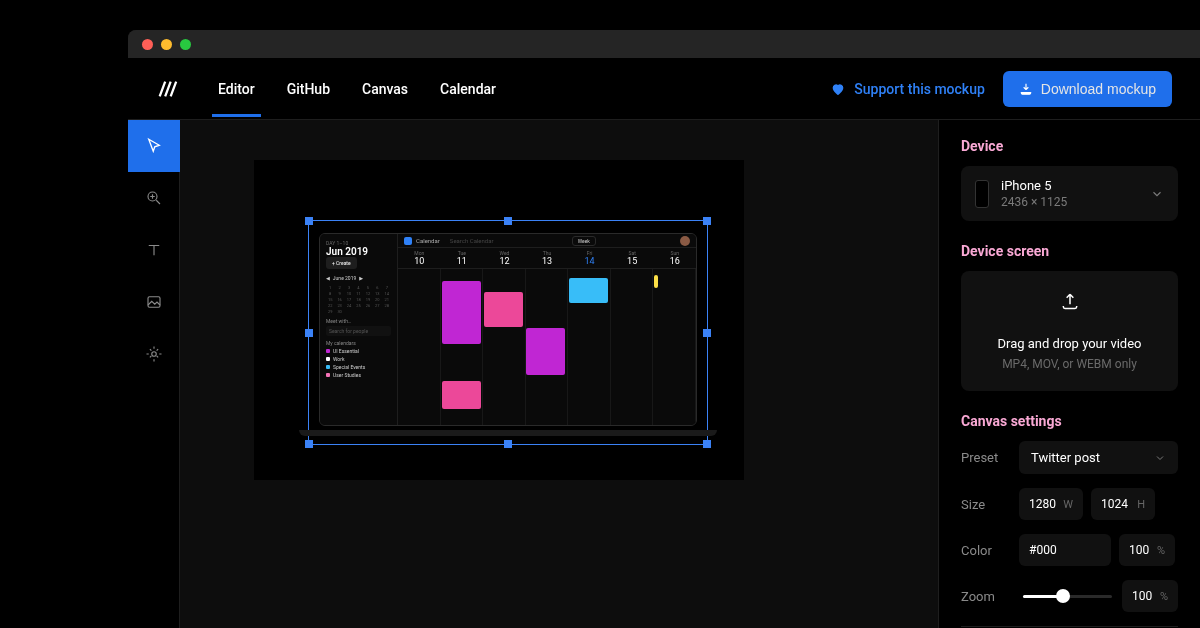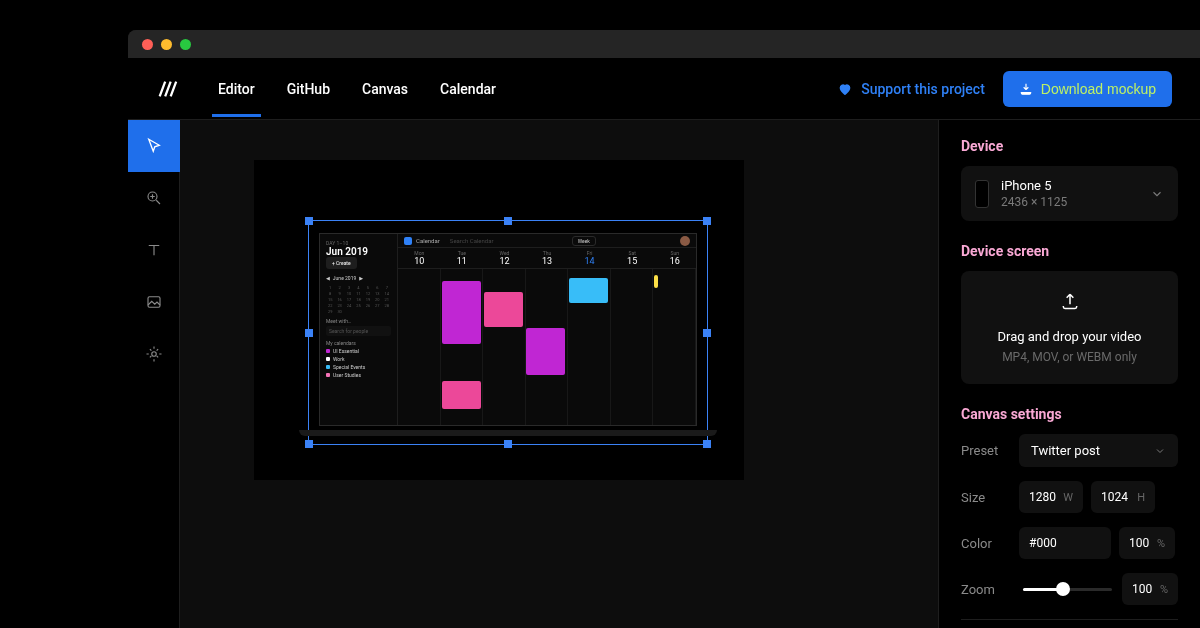--- a/index.html
+++ b/index.html
@@ -8,33 +8,33 @@
   .titlebar { height: 28px; background: #252525; display: flex; align-items: center; padding: 0 14px; gap: 8px; }
   .tl-dot { width: 11px; height: 11px; border-radius: 50%; }
   .tl-red { background: #ff5f57; } .tl-yellow { background: #febc2e; } .tl-green { background: #28c840; }
   .header { height: 62px; background: #000; display: flex; align-items: center; padding: 0 28px; border-bottom: 1px solid #1e1e1e; }
   .logo { width: 22px; height: 22px; margin-right: 40px; }
   .nav { display: flex; gap: 32px; }
   .nav-item { font-size: 14px; color: #fff; font-weight: 500; cursor: pointer; position: relative; padding: 20px 0; }
   .nav-item.active::after { content: ""; position: absolute; left: -6px; right: -6px; bottom: 0; height: 3px; background: #1f6feb; }
   .header-right { margin-left: auto; display: flex; align-items: center; gap: 18px; }
   .support { color: #2f81f7; font-size: 14px; font-weight: 500; display: flex; align-items: center; gap: 8px; cursor: pointer; }
-  .dl-btn { background: #1f6feb; color: #bef264; border: none; border-radius: 6px; padding: 10px 16px; font-size: 14px; font-weight: 500; display: flex; align-items: center; gap: 8px; cursor: pointer; }
+  .dl-btn { background: #1f6feb; color: #e5e5e5; border: none; border-radius: 6px; padding: 10px 16px; font-size: 14px; font-weight: 500; display: flex; align-items: center; gap: 8px; cursor: pointer; }
   .body-row { flex: 1; display: flex; min-height: 0; background: #000; }
   .toolbar { width: 52px; background: #000; display: flex; flex-direction: column; border-right: 1px solid #1e1e1e; }
   .tool { width: 52px; height: 52px; display: flex; align-items: center; justify-content: center; cursor: pointer; color: #8b8b8b; }
   .tool.active { background: #1f6feb; color: #fff; }
   .canvas-area { flex: 1; background: #0d0d0d; position: relative; }
   .canvas-black { position: absolute; left: 74px; top: 40px; width: 490px; height: 320px; background: #000; }
   .selection { position: absolute; left: 128px; top: 100px; width: 400px; height: 225px; border: 1px solid #3b82f6; }
   .handle { position: absolute; width: 8px; height: 8px; background: #3b82f6; }
   .h-tl { top:-4px; left:-4px; } .h-tr { top:-4px; right:-4px; } .h-bl { bottom:-4px; left:-4px; } .h-br { bottom:-4px; right:-4px; }
   .h-tm { top:-4px; left:50%; margin-left:-4px; } .h-bm { bottom:-4px; left:50%; margin-left:-4px; }
   .h-ml { left:-4px; top:50%; margin-top:-4px; } .h-mr { right:-4px; top:50%; margin-top:-4px; }
-  .laptop { position: absolute; inset: 12px 10px 18px 10px; background: #0a0a0a; border: 1px solid #2a2a2a; border-radius: 0; overflow: hidden; }
+  .laptop { position: absolute; inset: 12px 10px 18px 10px; background: #0a0a0a; border: 1px solid #2a2a2a; border-radius: 6px; overflow: hidden; }
   .laptop-base { position: absolute; left: -10px; right: -10px; bottom: 8px; height: 6px; background: #1a1a1a; border-radius: 0 0 8px 8px; }
   .cal { position: absolute; inset: 0; display: flex; font-size: 6px; color: #aaa; }
   .cal-side { width: 78px; background: #0a0a0a; border-right: 1px solid #1e1e1e; padding: 6px; }
   .cal-main { flex: 1; background: #0a0a0a; display: flex; flex-direction: column; }
   .cal-top { height: 14px; display: flex; align-items: center; padding: 0 6px; border-bottom: 1px solid #1e1e1e; }
   .cal-title-mini { font-size: 5px; color: #666; }
   .cal-title { font-size: 10px; color: #fff; font-weight: 600; }
   .cal-dayhdr { display: flex; padding: 2px 0; border-bottom: 1px solid #1e1e1e; }
   .daycol { flex: 1; text-align: center; }
   .daycol .dnum { font-size: 9px; color: #fff; }
@@ -51,21 +51,21 @@
   .side-row { font-size: 5px; color: #ccc; display: flex; align-items: center; gap: 3px; margin: 2px 0; }
   .side-dot { width: 4px; height: 4px; border-radius: 1px; }
   .panel { width: 262px; background: #000; padding: 18px 22px; overflow: hidden; border-left: 1px solid #1e1e1e; }
   .p-section-title { font-size: 14px; font-weight: 700; color: #f9a8d4; margin-bottom: 12px; }
   .device-card { background: #111; border-radius: 8px; padding: 12px 14px; display: flex; align-items: center; gap: 12px; margin-bottom: 22px; cursor: pointer; }
   .device-thumb { width: 14px; height: 28px; border-radius: 3px; background: #000; border: 1px solid #333; }
   .device-name { font-size: 13px; color: #fff; }
   .device-dim { font-size: 12px; color: #7a7a7a; margin-top: 2px; }
   .chev { margin-left: auto; color: #7a7a7a; }
   .drop-zone { background: #111; border-radius: 8px; padding: 20px 12px; text-align: center; margin-bottom: 22px; cursor: pointer; }
-  .drop-zone .dz-text { font-size: 13px; color: #fff; margin-top: 14px; }
+  .drop-zone .dz-text { font-size: 13px; color: #fff; margin-top: 21px; }
   .drop-zone .dz-sub { font-size: 12px; color: #6a6a6a; margin-top: 6px; }
   .field-row { display: flex; align-items: center; margin-bottom: 14px; font-size: 13px; }
   .field-label { color: #8a8a8a; width: 58px; }
   .select { flex: 1; background: #111; border-radius: 6px; padding: 9px 12px; color: #fff; display: flex; align-items: center; cursor: pointer; font-size: 13px; }
   .num-input { background: #111; border-radius: 6px; padding: 9px 10px; color: #fff; width: 64px; display: flex; align-items: center; justify-content: space-between; font-size: 12px; }
   .num-input .unit { color: #666; font-size: 11px; }
   .gap { width: 8px; }
   .slider-track { flex: 1; height: 3px; background: #2a2a2a; position: relative; border-radius: 2px; margin: 0 10px 0 4px; }
   .slider-fill { position: absolute; left: 0; top: 0; bottom: 0; background: #fff; width: 45%; border-radius: 2px; }
   .slider-thumb { position: absolute; width: 14px; height: 14px; background: #fff; border-radius: 50%; top: -6px; left: 45%; margin-left: -7px; }
@@ -89,21 +89,21 @@
       <div class="nav-item active">Editor</div>
       <div class="nav-item">GitHub</div>
       <div class="nav-item">Canvas</div>
       <div class="nav-item">Calendar</div>
     </div>
     <div class="header-right">
       <div class="support">
         <svg width="16" height="16" viewBox="0 0 24 24">
             <path fill="#2f81f7" d="M12 21s-8-5.3-8-11a5 5 0 0 1 8-4 5 5 0 0 1 8 4c0 5.7-8 11-8 11z"></path>
           </svg>
-        <span>Support this project</span>
+        <span>Support this mockup</span>
       </div>
       <button class="dl-btn">
         <svg width="14" height="14" viewBox="0 0 24 24">
             <path fill="#fff" d="M12 3v10m0 0l-4-4m4 4l4-4M4 17v2a2 2 0 002 2h12a2 2 0 002-2v-2" stroke="#fff" stroke-width="2"></path>
           </svg>
         <span>Download mockup</span>
       </button>
     </div>
   </div>
 

